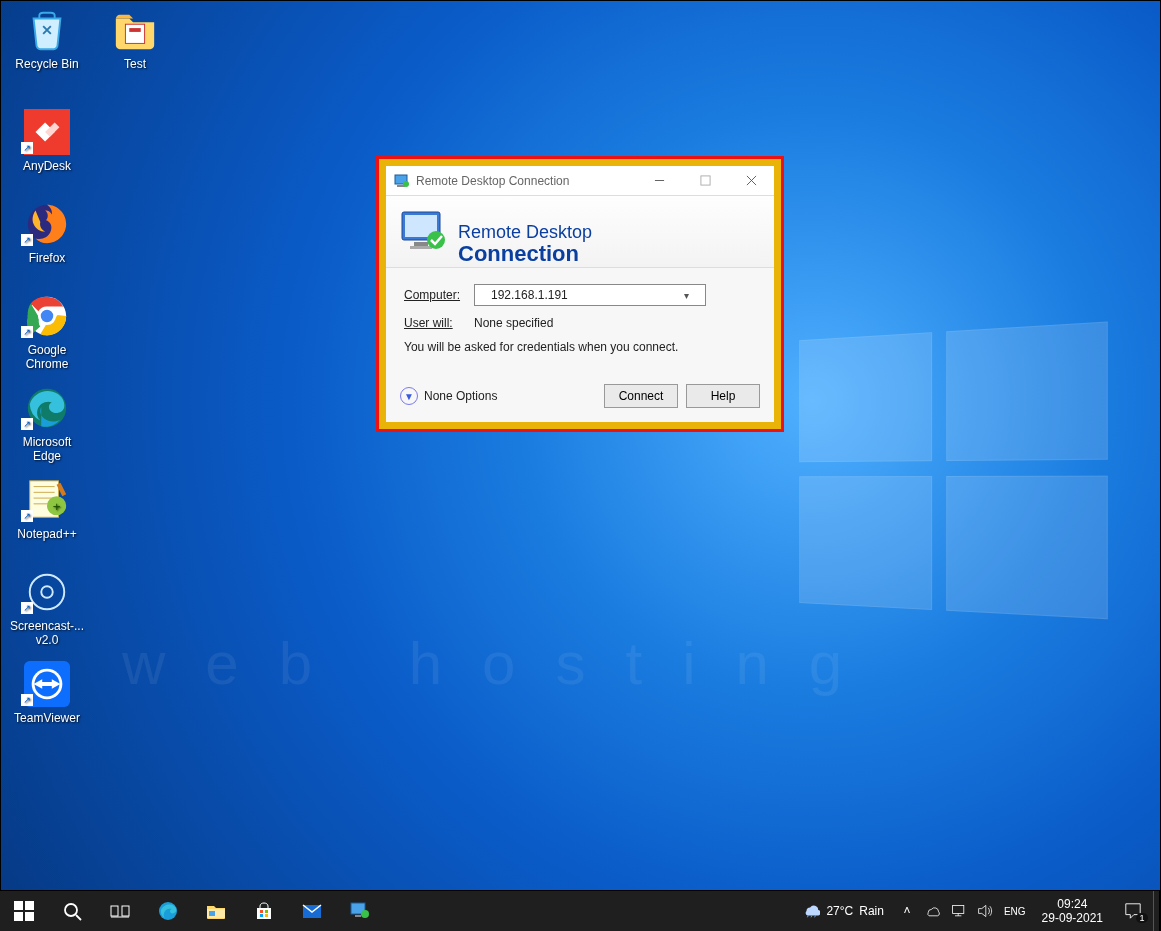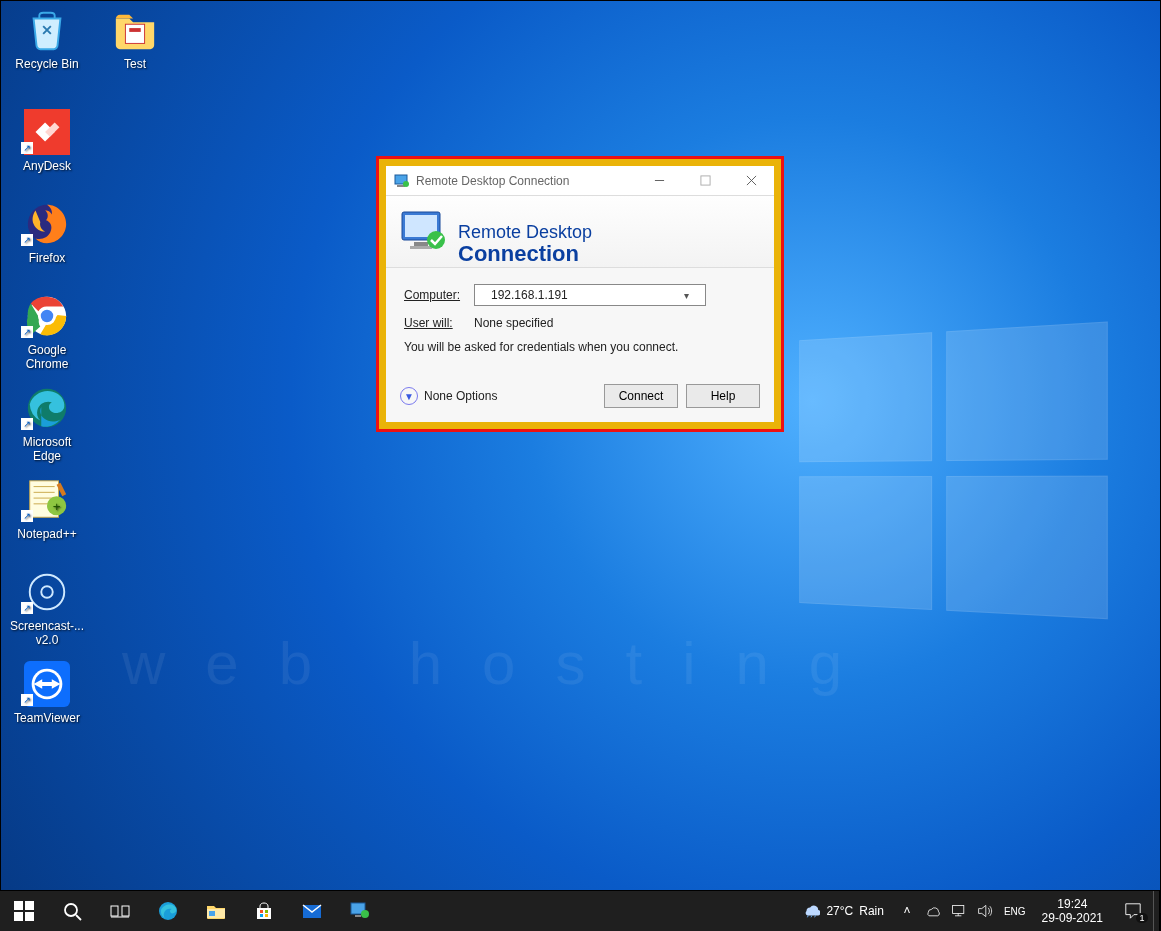--- a/index.html
+++ b/index.html
@@ -413,21 +413,21 @@
         </svg>
     </div>
     <div class="sbtn">
       <svg width="16" height="16" viewBox="0 0 20 20">
           <path d="M2 7h4l5-4v14l-5-4H2z" fill="none" stroke="#fff"></path>
           <path d="M14 6c2 2 2 6 0 8M16 4c3 3 3 9 0 12" stroke="#fff" fill="none"></path>
         </svg>
     </div>
     <div class="lang">ENG</div>
     <div class="clock">
-      <div>19:24</div>
+      <div>09:24</div>
       <div>29-09-2021</div>
     </div>
     <div class="notif">
       <svg width="18" height="18" viewBox="0 0 20 20">
           <path d="M2 2h16v12H11l-4 4v-4H2z" fill="none" stroke="#fff"></path>
         </svg>
       <span style="position:absolute;transform:translate(9px,7px);font-size:9px;background:#111;border-radius:7px;padding:0 3px">1</span>
     </div>
     <div class="showdesk"></div>
   </div>

